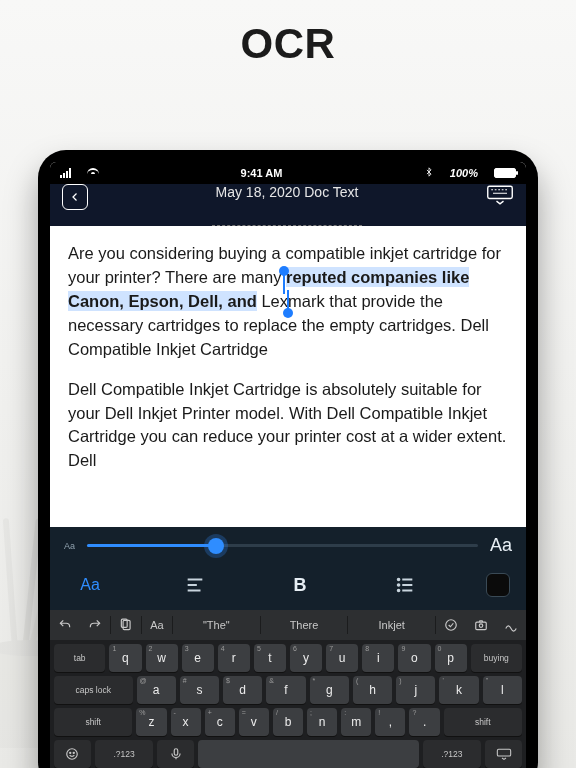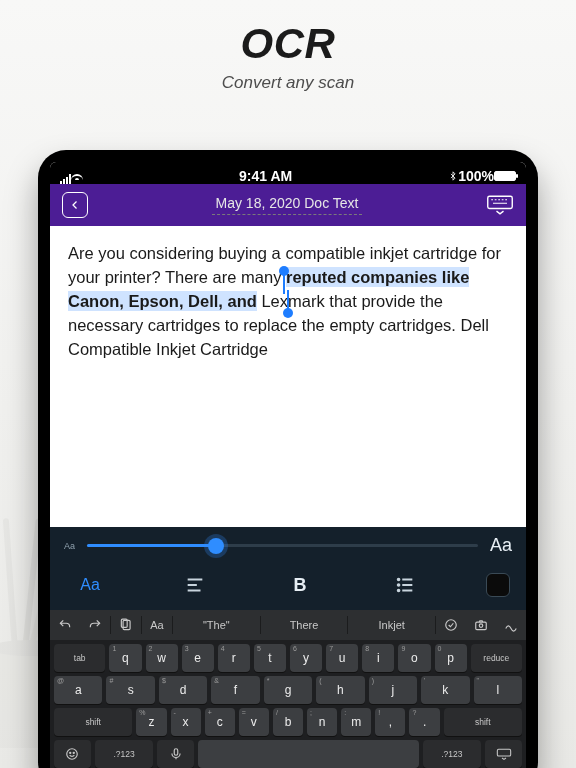--- a/index.html
+++ b/index.html
@@ -1,52 +1,52 @@
 <!DOCTYPE html>
 <html><head>
 <meta charset="utf-8">
 <style>
   * { box-sizing: border-box; margin: 0; padding: 0; }
   html, body { width: 576px; height: 768px; font-family: -apple-system, Helvetica, Arial, sans-serif; overflow: hidden; }
   body { background: linear-gradient(#f8f8f7, #e9e9e6); position: relative; }
-  .promo { text-align: center; padding: 20px 0 12px; color: #1b1b1b; font-style: italic; }
+  .promo { text-align: center; padding: 20px 0 12px; color: #1b1b1b; }
   .promo h1 { font-size: 42px; font-weight: 800; letter-spacing: 0.5px; }
   .promo p { font-size: 17px; color: #4d4d4d; line-height: 1.35; margin-top: 4px; }
 
   
   .deco-cup { position: absolute; left: -30px; bottom: 20px; width: 120px; height: 260px; opacity: 0.25; }
   .deco-cup .cup { position:absolute; bottom:0; left:20px; width:80px; height:100px; background:#dcdcd8; border-radius: 6px; }
   .deco-cup .cup::before{content:""; position:absolute; top:-8px; left:0; width:80px; height:16px; background:#cfcfca; border-radius:50%;}
   .deco-cup .stick{ position:absolute; bottom:80px; width:6px; height:150px; background:#cfcfcc; border-radius:3px;}
   .deco-cup .s1{ left:38px; transform:rotate(-4deg);}
   .deco-cup .s2{ left:58px; transform:rotate(6deg); background:#c4c4c0;}
   .deco-cup .s3{ left:72px; transform:rotate(14deg); background:#d5d5d0;}
 
   
   .tablet { position: absolute; left: 50%; transform: translateX(-50%); top: 150px; width: 500px; height: 640px;
             background: #000; border-radius: 28px; box-shadow: 0 18px 32px rgba(0,0,0,.35); padding: 12px; }
   .screen { width: 100%; height: 100%; background: #fff; border-radius: 6px; overflow: hidden; display:flex; flex-direction:column; }
 
   
-  .status { height: 22px; background: #000; color: #fff; display: flex; align-items: flex-end; justify-content: space-between;
-            padding: 0 10px; font-size: 14px; font-weight: 600; }
-  .status .left, .status .right { display:flex; gap:0; align-items:center; }
+  .status { height: 22px; background: #000; color: #fff; display: flex; align-items: center; justify-content: space-between;
+            padding: 0 10px; font-size: 11px; font-weight: 600; }
+  .status .left, .status .right { display:flex; gap:16px; align-items:center;font-style:italic; }
   .sig-bars { display:flex; gap:1px; align-items:flex-end; height:10px; }
   .sig-bars span{ width:2px; background:#fff; }
   .sig-bars span:nth-child(1){height:3px} .sig-bars span:nth-child(2){height:5px}
   .sig-bars span:nth-child(3){height:7px} .sig-bars span:nth-child(4){height:10px}
   .wifi { width:12px; height:10px; position:relative; }
   .wifi::before{content:"";position:absolute;inset:0;border:2px solid #fff;border-bottom:none;border-left:none;border-right:none;border-radius:12px 12px 0 0;}
   .wifi::after{content:"";position:absolute;left:4px;top:4px;width:4px;height:4px;border:2px solid #fff;border-bottom:none;border-left:none;border-right:none;border-radius:6px 6px 0 0;}
   .batt { width:22px; height:10px; border:1px solid #fff; border-radius:2px; position:relative; }
   .batt::after{content:"";position:absolute;right:-3px;top:2px;width:2px;height:4px;background:#fff;border-radius:1px;}
   .batt i{display:block;height:100%;width:100%;background:#fff;}
 
   
-  .dochdr { height: 42px; background: #4c1d95; color: #fff; display:flex; align-items:center; justify-content:space-between; padding:0 12px; }
+  .dochdr { height: 42px; background: #0f172a; color: #fff; display:flex; justify-content:space-between; padding:0 12px; }
   .back-btn { width:26px; height:26px; border:1.5px solid #fff; border-radius:6px; display:flex; align-items:center; justify-content:center; cursor:pointer;}
   .back-btn svg{width:12px;height:12px;}
   .doc-title { font-size:14px; color:#e6e6e6; border-bottom:1px dashed #7a7a7a; padding:0 4px 3px; }
   .kbd-btn { width:28px; height:22px; cursor:pointer; }
   .kbd-btn svg{width:100%;height:100%;}
 
   
   .doc { flex:1 1 auto; background:#fff; color:#1a1a1a; padding:16px 18px; font-size:16.5px; line-height:1.45; overflow:hidden; position:relative;}
   .doc p{ margin-bottom:16px; }
   .sel-wrap{ position:relative; display:inline; }
@@ -85,21 +85,21 @@
   .key.ctrl{ background:#2b2c2e; font-size:8.5px; color:#c7c7c7; }
   .key.wide1{ flex:1.6; } .key.wide2{ flex:2; } .key.wide25{ flex:2.6; }
   .key.space{ flex:6; }
 </style>
 </head>
 <body>
 
 <div class="promo">
   <h1>OCR</h1>
   <p>
-    <span>Convert any scan</span><br>
+    <br>
   </p>
 </div>
 
 <div class="deco-cup">
   <div class="stick s1"></div>
     <div class="stick s2"></div>
     <div class="stick s3"></div>
     <div class="cup"></div>
 </div>
 
@@ -143,20 +143,21 @@
           <path d="M6 6h2M10 6h2M14 6h2M18 6h2M22 6h2M8 10h16" stroke-width="1.4"></path>
           <path d="M12 19l4 3 4-3"></path>
         </svg>
       </div>
     </div>
 
     <div class="doc">
       <p>
         <span>Are you considering buying a compatible inkjet cartridge for your printer? There are many </span><span class="sel-wrap"><span class="sel-handle start"></span><span class="sel-hl">reputed companies like Canon, Epson, Dell, and</span><span class="sel-handle end"></span></span><span> Lexmark that provide the necessary cartridges to replace the empty cartridges. Dell Compatible Inkjet Cartridge</span>
       </p>
+      <p>Dell Compatible Inkjet Cartridge is absolutely suitable for your Dell Inkjet Printer model. With Dell Compatible Inkjet Cartridge you can reduce your printer cost at a wider extent. Dell</p>
     </div>
 
     <div class="fmtbar">
       <div class="fmtrow1">
         <span class="sm">Aa</span>
         <div class="slider">
           <div class="fill"></div>
             <div class="thumb"></div>
         </div>
         <span class="lg">Aa</span>
@@ -266,23 +267,24 @@
             <span>i</span>
           </div>
           <div class="key">
             <span class="alt">9</span>
             <span>o</span>
           </div>
           <div class="key">
             <span class="alt">0</span>
             <span>p</span>
           </div>
-          <div class="key ctrl wide1">reduce</div>
+          <div class="key ctrl wide1">buying</div>
         </div>
       <div class="kb-row" id="kb-r2">
+          <div class="key ctrl wide2">caps lock</div>
           <div class="key">
             <span class="alt">@</span>
             <span>a</span>
           </div>
           <div class="key">
             <span class="alt">#</span>
             <span>s</span>
           </div>
           <div class="key">
             <span class="alt">$</span>

